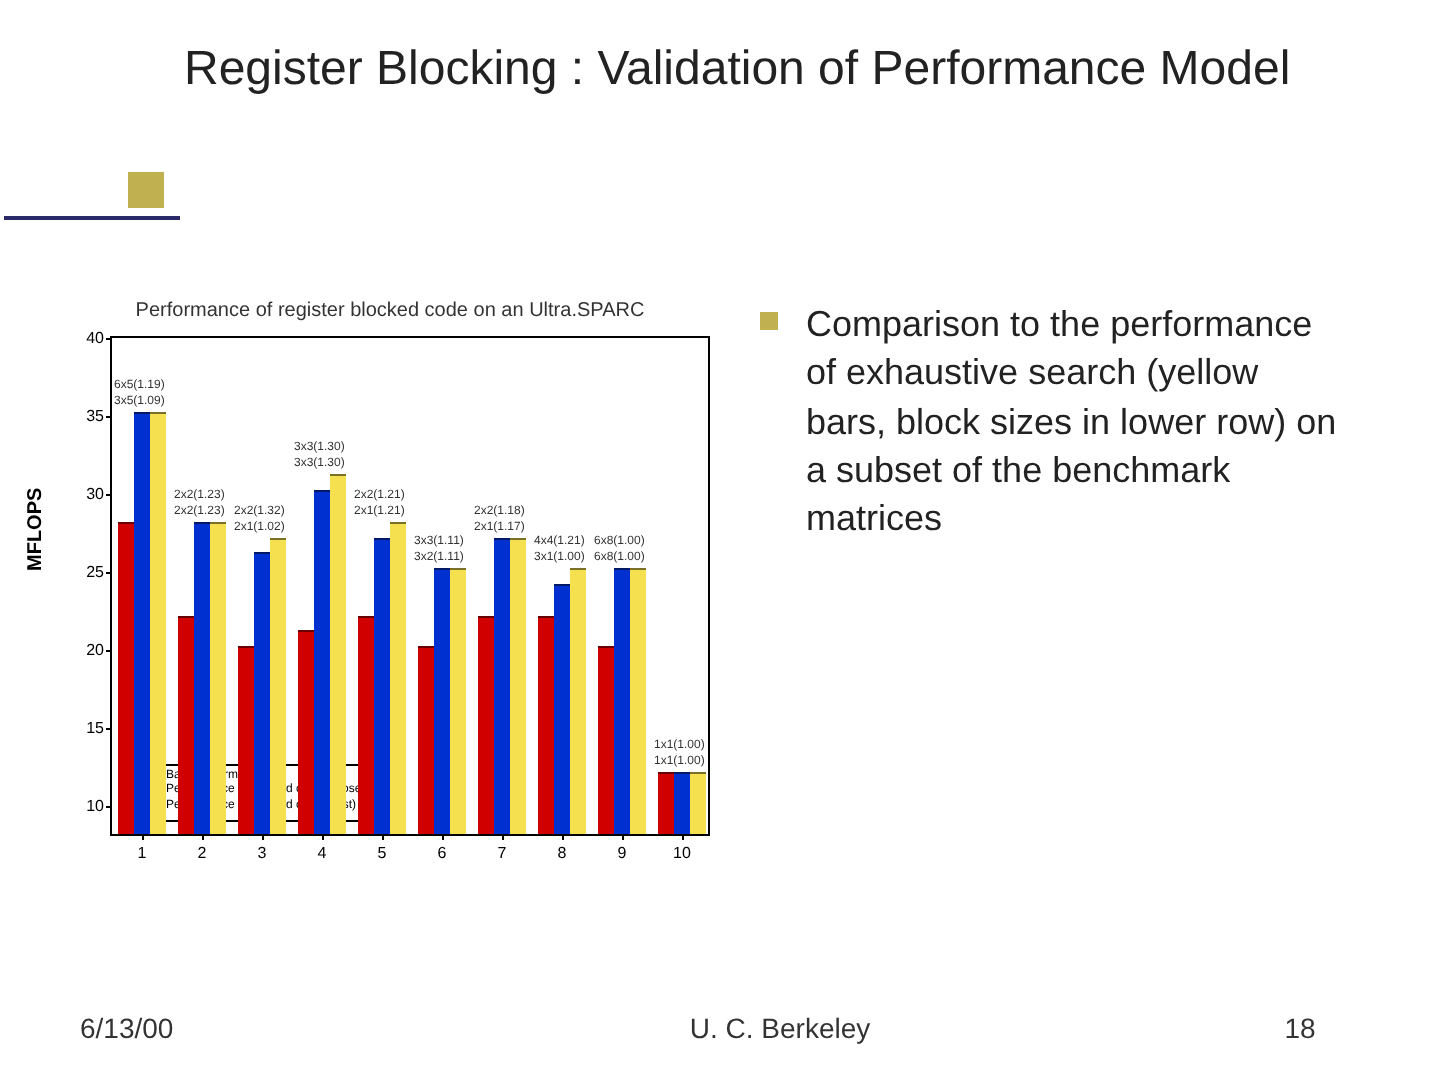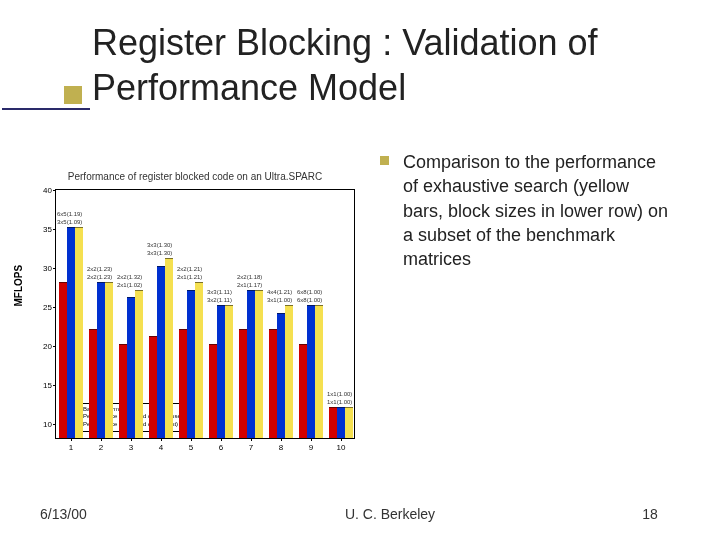--- a/index.html
+++ b/index.html
@@ -32,21 +32,21 @@
   }
   .title-rule {
     position: absolute;
     left: -90px;
     top: 88px;
     width: 88px;
     height: 2px;
     background: #2a2a6a;
   }
   .title {
-    font-size: 36px;
+    font-size: 24px;
     line-height: 1.25;
     color: #222;
     font-weight: 400;
   }
   .content {
     position: absolute;
     top: 150px;
     left: 0;
     right: 0;
     display: flex;
@@ -92,21 +92,20 @@
   .footer-center { flex: 1; text-align: center; }
   .footer-left { flex: 0 0 120px; }
   .footer-right { flex: 0 0 60px; text-align: center; }
 
   
   .chart {
     width: 350px;
     height: 300px;
     position: relative;
     font-family: Arial, sans-serif;
-    margin-top: 21px;
   }
   .chart-title {
     position: absolute;
     top: 0;
     width: 100%;
     text-align: center;
     font-size: 10px;
     color: #333;
   }
   .y-label {

